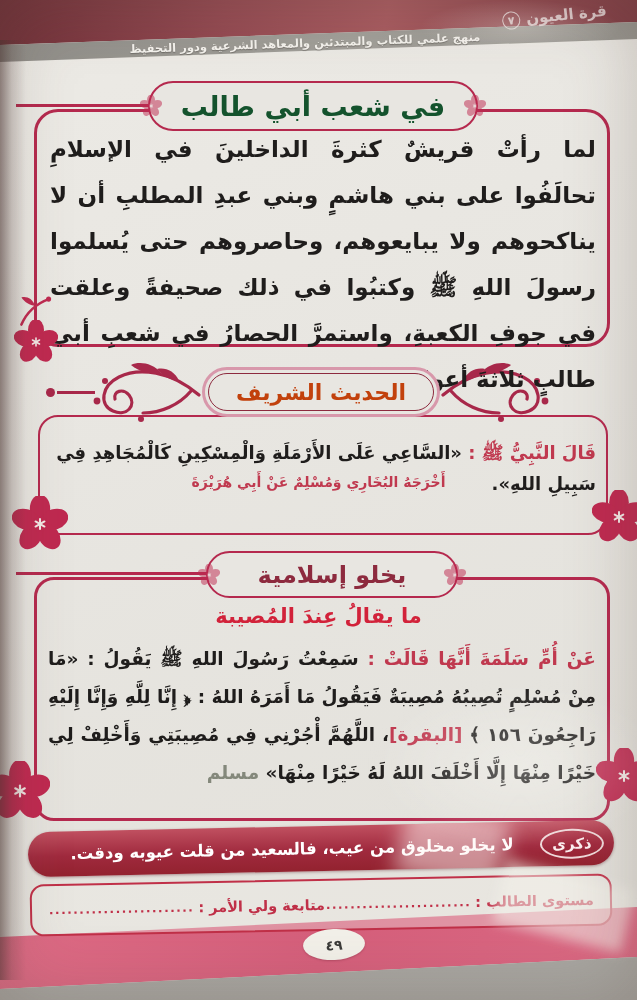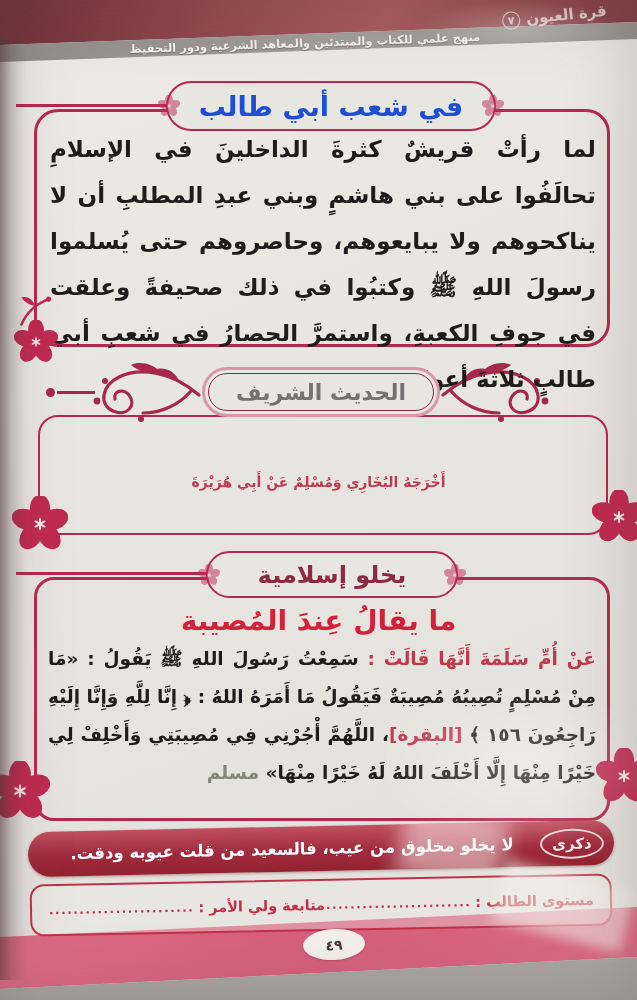--- a/index.html
+++ b/index.html
@@ -49,45 +49,45 @@
   #box2 { left:38px; top:415px; width:570px; height:120px; border-width:2.5px; }
   #box3 { left:34px; top:577px; width:576px; height:244px; }
 
   .tail { position:absolute; background:#b5294e; height:3px; z-index:1; }
   #tail1 { left:16px; top:104px; width:152px; }
   #tail3 { left:16px; top:572px; width:192px; }
   #tail2-line { left:57px; top:391px; width:38px; height:3px; background:#a8284a; position:absolute; z-index:2; }
   #tail2-dot { position:absolute; left:46px; top:388px; width:9px; height:9px; border-radius:50%; background:#a8284a; z-index:2; }
 
   .pill { position:absolute; z-index:3; background:#e8e6e1; display:flex; align-items:center; justify-content:center; }
-  #title1 { left:166px; top:81px; width:330px; height:50px; border:2.5px solid #b5294e; border-radius:26px;
-     color:#1d4ed8; font-size:27px; font-weight:bold; }
+  #title1 { left:148px; top:81px; width:330px; height:50px; border:2.5px solid #b5294e; border-radius:26px;
+     color:#14532d; font-size:27px; font-weight:bold; }
   #title3 { left:206px; top:551px; width:252px; height:47px; border:2.5px solid #b5294e; border-radius:24px;
      color:#8d2a3e; font-size:24px; font-weight:bold; }
   #title2 { left:202px; top:367px; width:238px; height:50px; border:3px solid #d898ab; border-radius:26px;
-     color:#737373; font-size:22px; font-weight:bold; }
+     color:#c2410c; font-size:22px; font-weight:bold; }
   #title2::before { content:""; position:absolute; inset:3px; border:1.5px solid #8d2a3e; border-radius:20px; }
 
   .pill-deco { position:absolute; top:50%; transform:translateY(-50%); opacity:.5; }
   .pill-deco.r { right:-10px; } .pill-deco.l { left:-10px; }
 
   .flourish { position:absolute; width:112px; height:64px; z-index:2; }
   #flourish-left  { left:90px;  top:361px; }
   #flourish-right { left:440px; top:361px; transform:scaleX(-1); }
 
   
   .arabic { color:#1f1d1c; font-weight:bold; }
   #p-seerah { position:absolute; left:50px; top:126px; width:546px; z-index:3;
      font-size:23px; line-height:2.0; text-align:justify; }
   #hadith-line { position:absolute; left:52px; top:438px; width:544px; z-index:3;
      font-size:18px; line-height:1.7; text-align:right; }
   #hadith-attr { position:absolute; left:0; right:0; top:474px; z-index:3; text-align:center;
      color:#c0394f; font-size:14px; font-weight:bold; }
   #adab-subtitle { position:absolute; left:0; right:0; top:604px; z-index:3; text-align:center;
-     color:#d2223a; font-size:28px; font-weight:bold; }
+     color:#d2223a; font-size:21px; font-weight:bold; }
   #p-adab { position:absolute; left:48px; top:640px; width:548px; z-index:3;
      font-size:18.5px; line-height:2.05; text-align:justify; }
   .red-text { color:#c0394f; }
   .source-text { color:#84887b; }
 
   
   .banner { position:absolute; left:28px; top:826px; width:586px; height:45px; z-index:3;
      border-radius:23px; overflow:hidden; transform:rotate(-1.2deg);
      background:linear-gradient(180deg,#c05060 0%, #a02a3e 55%, #93222f 100%);
      display:flex; align-items:center; box-shadow:0 1px 3px rgba(90,30,40,.4); }
@@ -201,20 +201,23 @@
   <div id="tail2-line"></div>
   <svg class="flourish" id="flourish-left">
       <use href="#sym-flourish"></use>
     </svg>
   <svg class="flourish" id="flourish-right">
       <use href="#sym-flourish"></use>
     </svg>
   <div class="pill" id="title2">
     <span>الحديث الشريف</span>
   </div>
+  <p class="arabic" id="hadith-line">
+    <span class="red-text">قَالَ النَّبِيُّ ﷺ : </span><span>«السَّاعِي عَلَى الأَرْمَلَةِ وَالْمِسْكِينِ كَالْمُجَاهِدِ فِي سَبِيلِ اللهِ».</span>
+  </p>
   <div id="hadith-attr">أَخْرَجَهُ البُخَارِي وَمُسْلِمٌ عَنْ أَبِي هُرَيْرَةَ</div>
 
   <div class="tail" id="tail3"></div>
   <div class="frame" id="box3"></div>
   <div class="pill" id="title3">
     <svg class="pill-deco r" width="22" height="22">
         <use href="#sym-flower"></use>
       </svg>
     <span>يخلو إسلامية</span>
     <svg class="pill-deco l" width="22" height="22">

